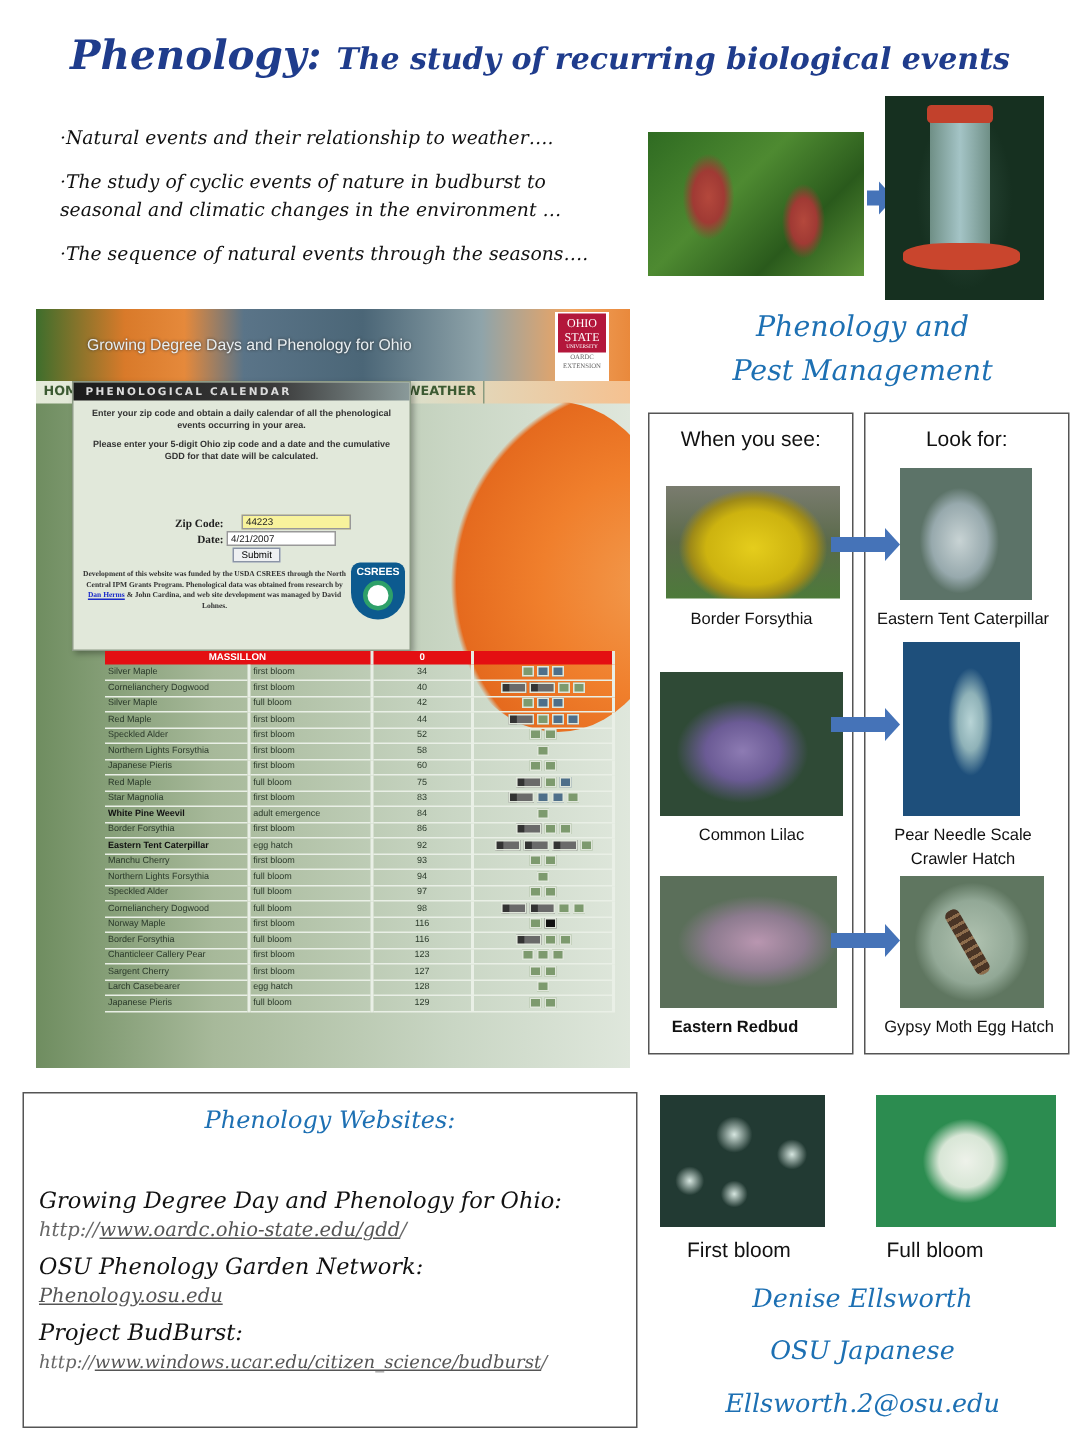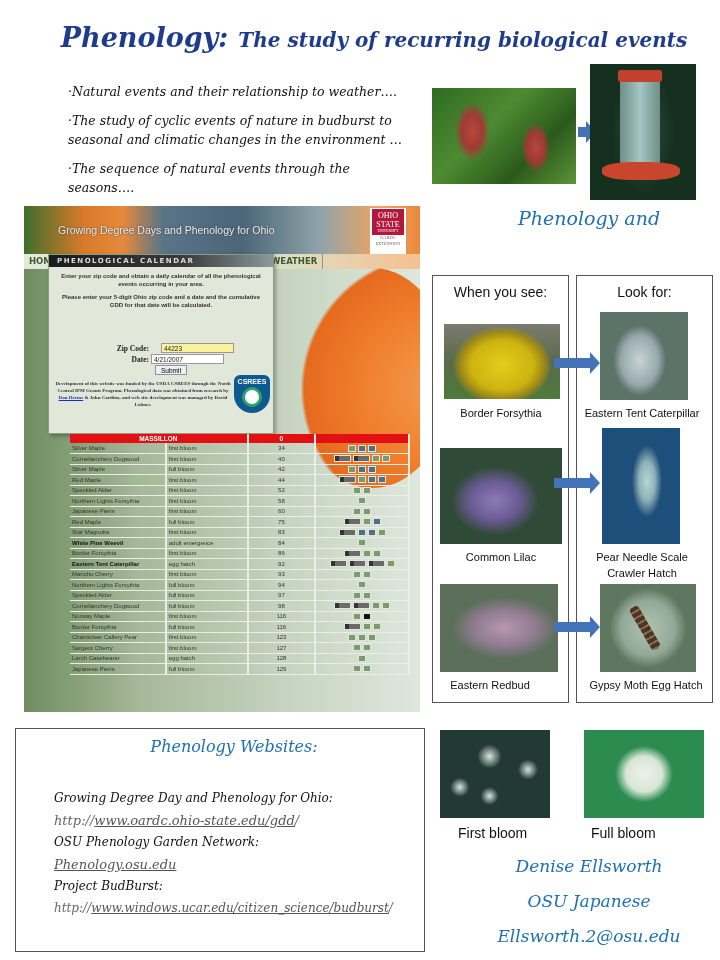--- a/index.html
+++ b/index.html
@@ -1,17 +1,17 @@
 <!DOCTYPE html>
 <html><head>
 <meta charset="utf-8">
 <style>
   * { box-sizing: border-box; margin: 0; padding: 0; }
   body { width: 720px; height: 960px; background: #ffffff; font-family: "DejaVu Sans", sans-serif; position: relative; overflow: hidden; }
-  .hand { font-family: "DejaVu Serif", serif; font-style: italic; padding-left: 28px; }
+  .hand { font-family: "DejaVu Serif", serif; font-style: italic; }
   .abs { position: absolute; }
 
   
   #title { left: 0; top: 22px; width: 720px; text-align: center; color: #1f3c8c; font-weight: bold; white-space: nowrap; }
   #title .big { font-size: 27px; }
   #title .small { font-size: 20px; margin-left: 10px; }
 
   
   #bullets { left: 40px; top: 82px; width: 380px; font-size: 12.5px; color: #111; line-height: 19px; }
   #bullets p { margin-bottom: 10px; }
@@ -82,21 +82,21 @@
   #lilac { left: 440px; top: 448px; width: 122px; height: 96px; background: radial-gradient(ellipse 40% 40% at 45% 55%, #8d7bb3 0%, #6b5b95 50%, #2f4a36 90%), #2f4a36; }
   #pine { left: 602px; top: 428px; width: 78px; height: 116px; background: #1e4f7b; }
   #pine::after { content: ""; position: absolute; left: 20px; top: 10px; width: 50px; height: 96px; background: radial-gradient(ellipse 40% 50% at 50% 45%, #b8d4d6 0%, #8fb2b8 40%, rgba(30,79,123,0) 75%); }
   #redbud { left: 440px; top: 584px; width: 118px; height: 88px; background: radial-gradient(ellipse 45% 35% at 55% 50%, #b996b0 0%, #8d7b8f 60%, #5b6f5a 100%); }
   #gypsy { left: 600px; top: 584px; width: 96px; height: 88px; background: radial-gradient(ellipse 40% 45% at 50% 50%, #b1c3b1 0%, #92a896 70%, #5f7660 100%); }
   #gypsy::after { content: ""; position: absolute; left: 40px; top: 20px; width: 10px; height: 48px; background: repeating-linear-gradient(180deg, #4a3526 0 4px, #8c6c4c 4px 6px); transform: rotate(-30deg); border-radius: 4px; }
 
   
   #web-box { left: 15px; top: 728px; width: 410px; height: 224px; border: 1.5px solid #555; }
   #web-title { position: absolute; left: 0; top: 8px; width: 100%; text-align: center; color: #1d70b3; font-size: 16px; }
-  .web-line { position: absolute; left: 10px; font-size: 12px; color: #111; white-space: nowrap; text-align: right; }
+  .web-line { position: absolute; left: 10px; font-size: 15px; color: #111; white-space: nowrap; text-align: right; }
   .web-url { position: absolute; left: 10px; font-size: 13px; color: #666; white-space: nowrap; }
   .web-url a { color: #555; text-decoration: underline; }
 
   #firstbloom { left: 440px; top: 730px; width: 110px; height: 88px; background: radial-gradient(circle at 45% 30%, #d6e6e0 0%, rgba(214,230,224,0) 14%), radial-gradient(circle at 80% 45%, #d6e6e0 0%, rgba(214,230,224,0) 10%), radial-gradient(circle at 45% 75%, #d6e6e0 0%, rgba(214,230,224,0) 10%), radial-gradient(circle at 18% 65%, #d6e6e0 0%, rgba(214,230,224,0) 9%), #223a33; }
   #fullbloom { left: 584px; top: 730px; width: 120px; height: 88px; background: radial-gradient(ellipse 30% 40% at 50% 50%, #eef2ea 0%, #d8e6d6 50%, rgba(44,140,80,0) 80%), #2c8c50; }
   .bloomcap { position: absolute; font-size: 14px; color: #111; font-family: "Liberation Sans", sans-serif; }
   .contact { position: absolute; left: 430px; width: 290px; text-align: center; color: #1d70b3; font-size: 17px; }
 </style>
 </head>
 <body>
@@ -298,20 +298,21 @@
           <td class="c2">full bloom</td>
           <td class="c3">129</td>
           <td class="c4"><span class="ic F"></span><span class="ic F"></span></td>
         </tr>
       </tbody>
   </table>
 </div>
 
 <div id="pm-title" class="abs hand">
   <div>Phenology and</div>
+  <div>Pest Management</div>
 </div>
 
 <div id="see-panel" class="panel">
   <div class="panel-head">When you see:</div>
 </div>
 <div id="look-panel" class="panel">
   <div class="panel-head">Look for:</div>
 </div>
 
 <div id="forsythia" class="photo"></div>
@@ -325,21 +326,21 @@
 <div id="pine" class="photo"></div>
 <div class="cap" style="left:434px; top:549px; width:134px;">Common Lilac</div>
 <div class="cap" style="left:572px; top:549px; width:140px;">
   <div>Pear Needle Scale</div>
   <div>Crawler Hatch</div>
 </div>
 
 <div id="redbud" class="photo"></div>
 <div class="arrow" style="left:554px; top:622px; width:36px;"></div>
 <div id="gypsy" class="photo"></div>
-<div class="cap" style="left:434px; top:677px; width:112px;">Eastern Redbud</div>
+<div class="cap" style="left:434px; top:677px; width:112px;font-weight:bold;">Eastern Redbud</div>
 <div class="cap" style="left:576px; top:677px; width:140px;">Gypsy Moth Egg Hatch</div>
 
 <div id="web-box" class="abs">
   <div id="web-title" class="hand">Phenology Websites:</div>
   <div class="web-line hand" style="top:62px;">Growing Degree Day and Phenology for Ohio:</div>
   <div class="web-url hand" style="top:84px;"><span>http://</span><a>www.oardc.ohio-state.edu/gdd</a><span>/</span></div>
   <div class="web-line hand" style="top:106px;">OSU Phenology Garden Network:</div>
   <div class="web-url hand" style="top:128px;"><a>Phenology.osu.edu</a></div>
   <div class="web-line hand" style="top:150px;">Project BudBurst:</div>
   <div class="web-url hand" style="top:172px; font-size:12px;"><span>http://</span><a>www.windows.ucar.edu/citizen_science/budburst</a><span>/</span></div>

